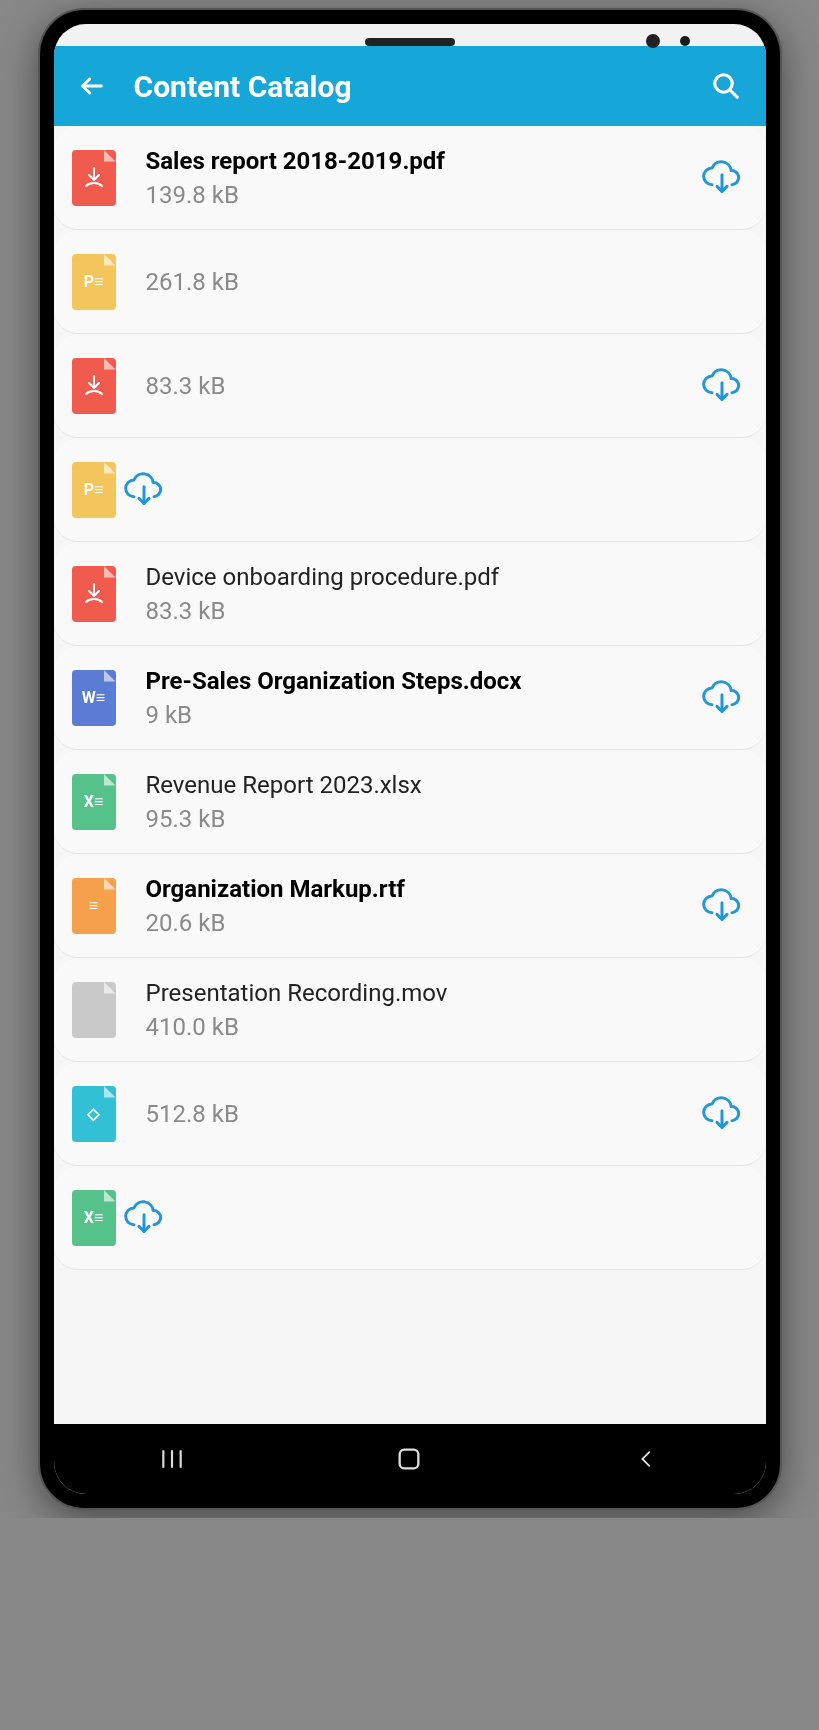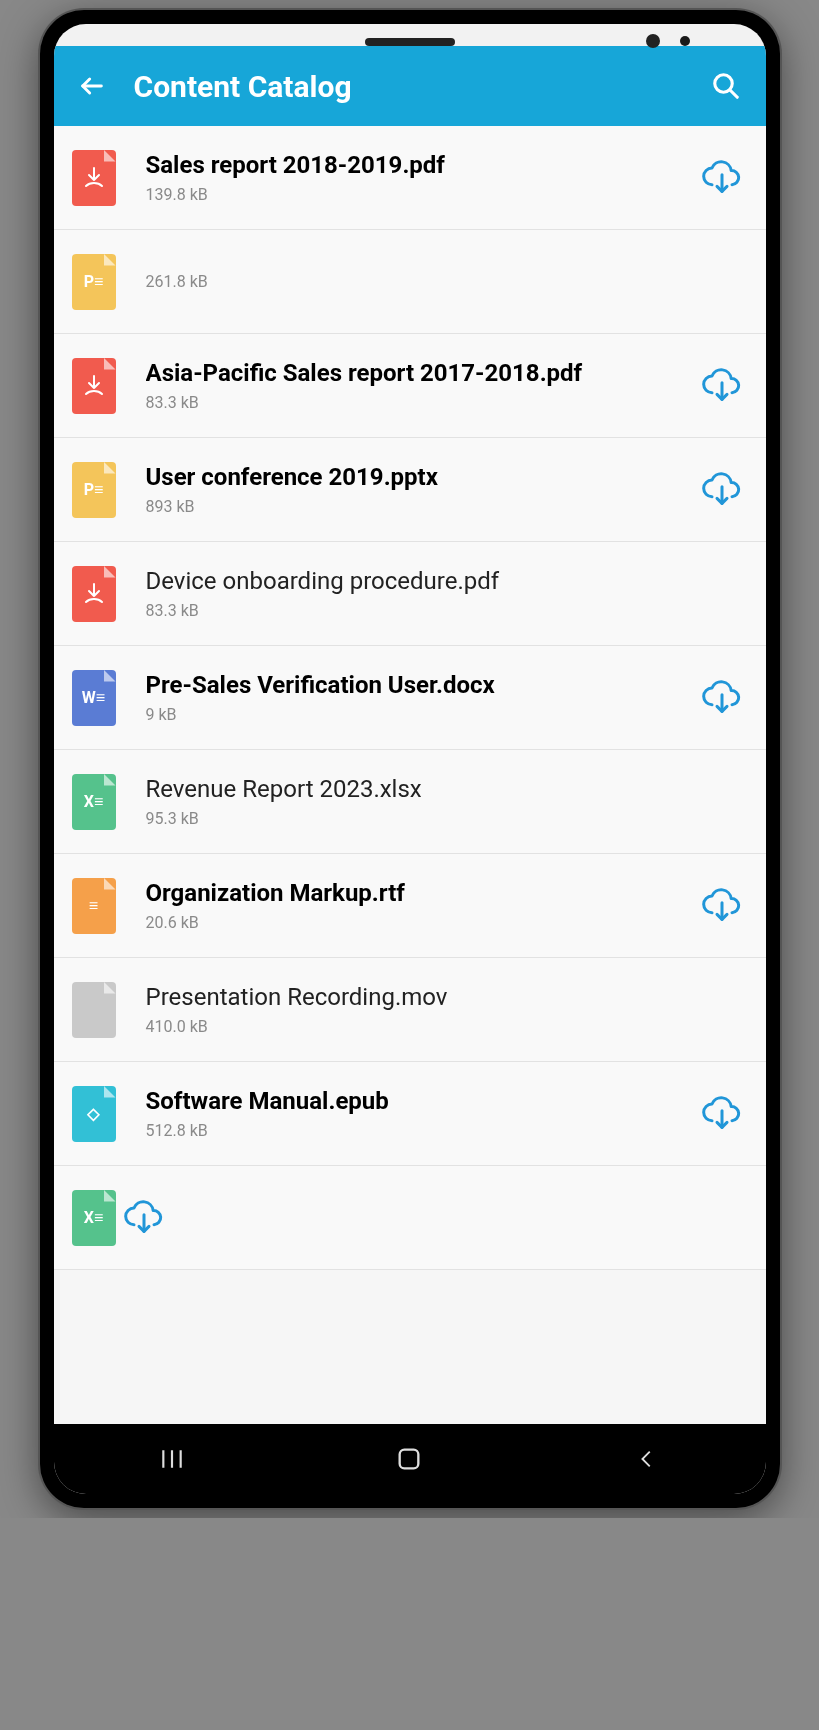--- a/index.html
+++ b/index.html
@@ -70,20 +70,21 @@
 
   .list { flex:1; background:#f6f6f6; }
   .row {
     display:flex;
     align-items:center;
     padding: 18px 20px 18px 14px;
     border-bottom: 1px solid #e2e2e2;
     background:#f9f9f9;
     cursor: pointer;
     min-height: 104px;
+    border-radius: 24px;
   }
   .icon-box {
     width: 52px;
     height: 64px;
     display:flex;
     align-items:center;
     justify-content:center;
     flex-shrink:0;
   }
   .file-icon {
@@ -123,21 +124,21 @@
     min-width:0;
   }
   .fname {
     font-size: 24px;
     color:#222;
     white-space: nowrap;
     overflow:hidden;
     text-overflow: ellipsis;
   }
   .fname.bold { font-weight: 700; color:#000; }
-  .fsize { font-size: 16px; color:#8a8a8a; }
+  .fsize { font-size: 24px; color:#8a8a8a; }
 
   .dl {
     width: 48px;
     display:flex;
     align-items:center;
     justify-content:center;
     flex-shrink:0;
   }
 
   .nav {
@@ -209,38 +210,33 @@
         </div>
         <div class="row">
           <div class="icon-box">
             <div class="file-icon pdf">
               <svg width="24" height="24" viewBox="0 0 24 24" fill="none" stroke="#fff" stroke-width="2">
                 <path d="M12 2 L12 14 M12 14 L7 9 M12 14 L17 9 M4 20 C8 16 16 16 20 20" stroke-linecap="round"></path>
               </svg>
             </div>
           </div>
           <div class="meta">
-            <div class="fname bold">Asia-Pacific Sales report 2017-2018.pdf</div>
             <div class="fsize">83.3 kB</div>
           </div>
           <div class="dl">
             <svg width="40" height="40" viewBox="0 0 24 24" fill="none" stroke="#2196d8" stroke-width="1.8" stroke-linecap="round" stroke-linejoin="round">
               <path d="M6 16 a5 5 0 0 1 0-10 a6 6 0 0 1 11.5 1.5 A4 4 0 0 1 18 16"></path>
               <line x1="12" y1="10" x2="12" y2="20"></line>
               <polyline points="9 17 12 20 15 17"></polyline>
             </svg>
           </div>
         </div>
         <div class="row">
           <div class="icon-box">
             <div class="file-icon pptx">P≡</div>
-          </div>
-          <div class="meta">
-            <div class="fname bold">User conference 2019.pptx</div>
-            <div class="fsize">893 kB</div>
           </div>
           <div class="dl">
             <svg width="40" height="40" viewBox="0 0 24 24" fill="none" stroke="#2196d8" stroke-width="1.8" stroke-linecap="round" stroke-linejoin="round">
               <path d="M6 16 a5 5 0 0 1 0-10 a6 6 0 0 1 11.5 1.5 A4 4 0 0 1 18 16"></path>
               <line x1="12" y1="10" x2="12" y2="20"></line>
               <polyline points="9 17 12 20 15 17"></polyline>
             </svg>
           </div>
         </div>
         <div class="row">
@@ -255,21 +251,21 @@
             <div class="fname">Device onboarding procedure.pdf</div>
             <div class="fsize">83.3 kB</div>
           </div>
           <div class="dl"></div>
         </div>
         <div class="row">
           <div class="icon-box">
             <div class="file-icon docx">W≡</div>
           </div>
           <div class="meta">
-            <div class="fname bold">Pre-Sales Verification User.docx</div>
+            <div class="fname bold">Pre-Sales Organization Steps.docx</div>
             <div class="fsize">9 kB</div>
           </div>
           <div class="dl">
             <svg width="40" height="40" viewBox="0 0 24 24" fill="none" stroke="#2196d8" stroke-width="1.8" stroke-linecap="round" stroke-linejoin="round">
               <path d="M6 16 a5 5 0 0 1 0-10 a6 6 0 0 1 11.5 1.5 A4 4 0 0 1 18 16"></path>
               <line x1="12" y1="10" x2="12" y2="20"></line>
               <polyline points="9 17 12 20 15 17"></polyline>
             </svg>
           </div>
         </div>
@@ -307,21 +303,20 @@
             <div class="fname">Presentation Recording.mov</div>
             <div class="fsize">410.0 kB</div>
           </div>
           <div class="dl"></div>
         </div>
         <div class="row">
           <div class="icon-box">
             <div class="file-icon epub">◇</div>
           </div>
           <div class="meta">
-            <div class="fname bold">Software Manual.epub</div>
             <div class="fsize">512.8 kB</div>
           </div>
           <div class="dl">
             <svg width="40" height="40" viewBox="0 0 24 24" fill="none" stroke="#2196d8" stroke-width="1.8" stroke-linecap="round" stroke-linejoin="round">
               <path d="M6 16 a5 5 0 0 1 0-10 a6 6 0 0 1 11.5 1.5 A4 4 0 0 1 18 16"></path>
               <line x1="12" y1="10" x2="12" y2="20"></line>
               <polyline points="9 17 12 20 15 17"></polyline>
             </svg>
           </div>
         </div>

